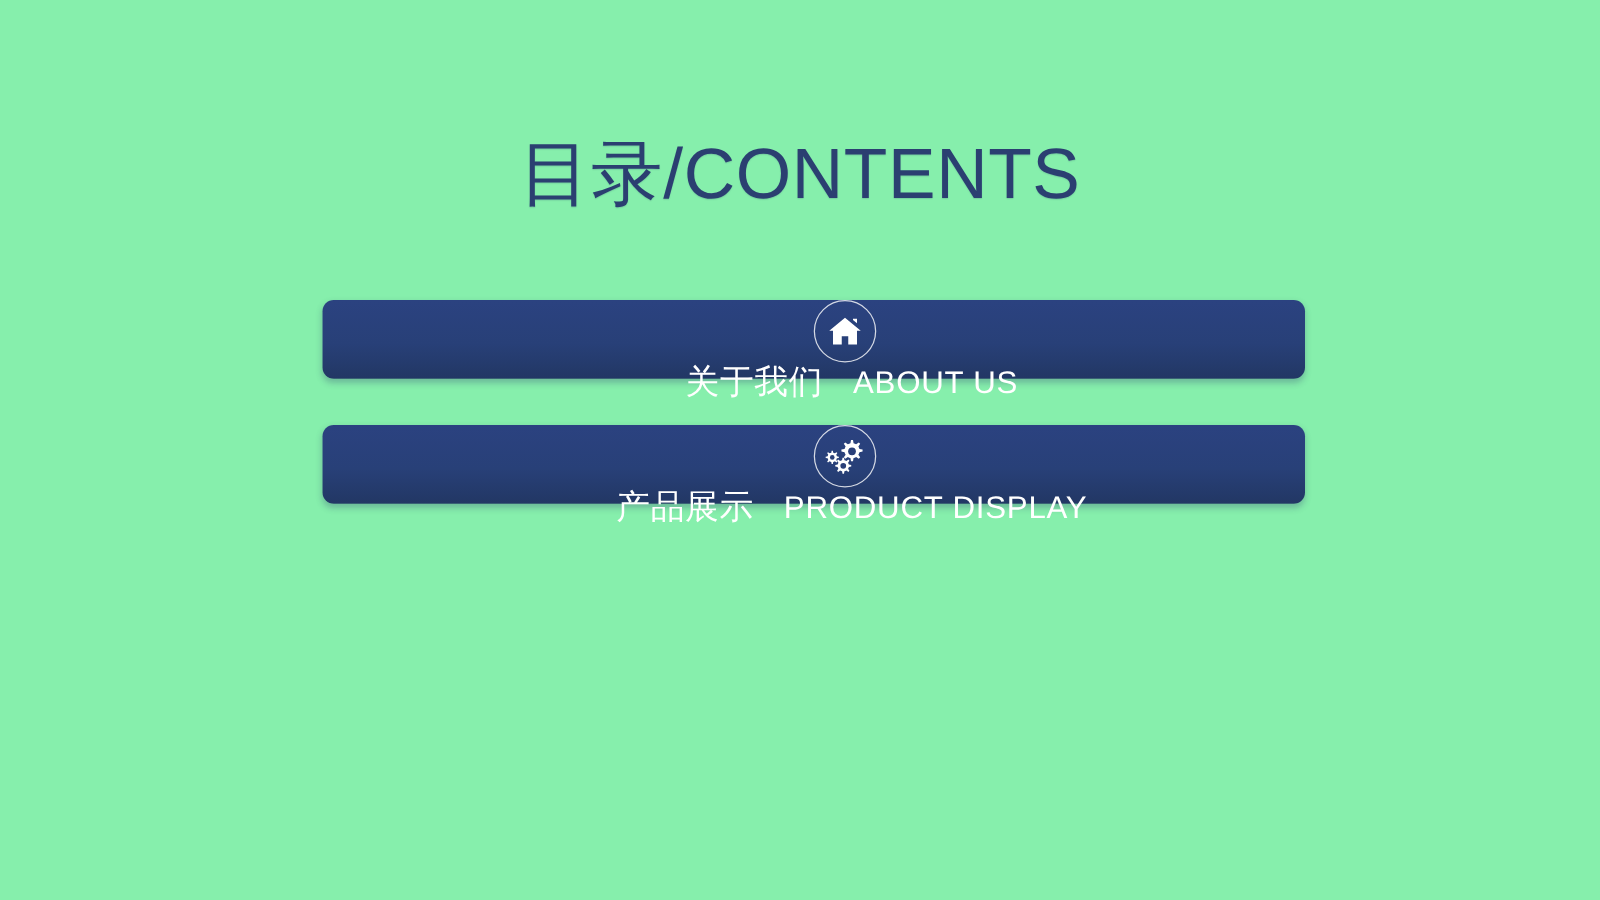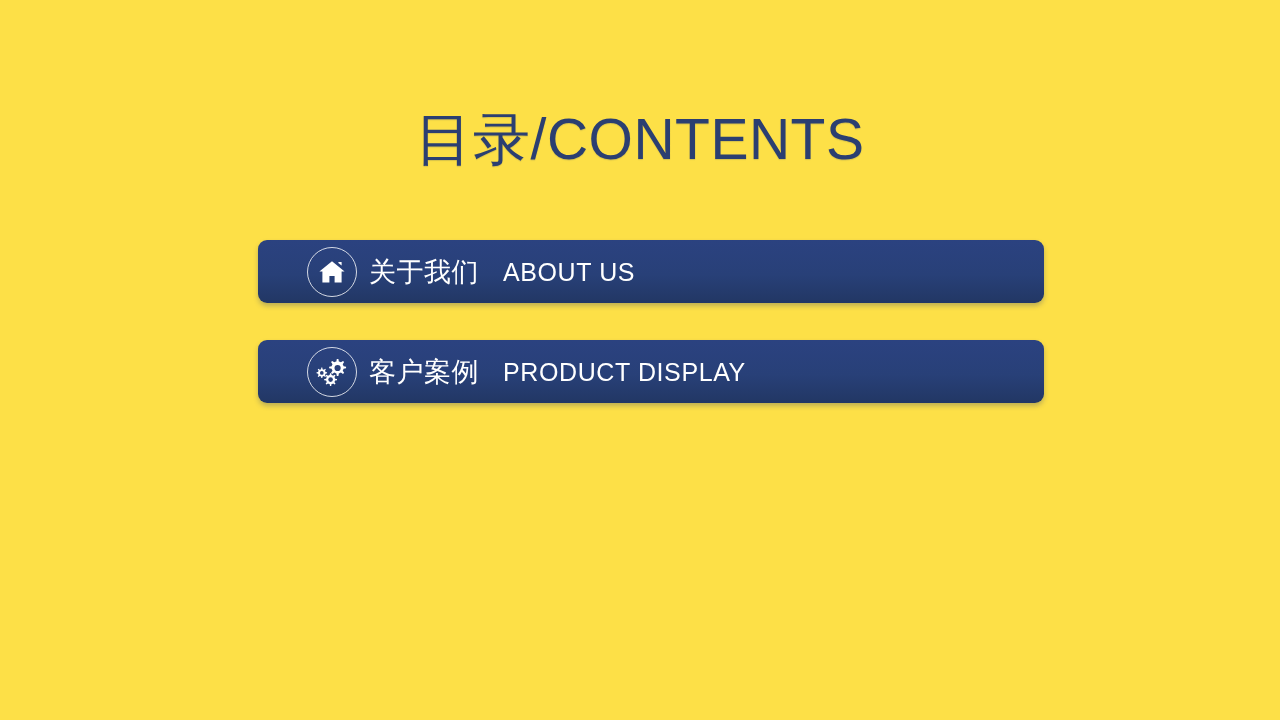--- a/index.html
+++ b/index.html
@@ -11,21 +11,21 @@
     height: 720px;
     overflow: hidden;
     font-family: "Liberation Sans", sans-serif;
     background: #809ada;
   }
 
   #slide {
     position: relative;
     width: 1280px;
     height: 720px;
-    background: #fde047;
+    background: #86efac;
   }
 
   
   #slide-title {
     position: absolute;
     left: 0;
     top: 103px;
     width: 1280px;
     text-align: center;
     font-size: 57px;
@@ -49,20 +49,21 @@
     position: relative;
     height: 63px;
     margin-bottom: 37px;
     background: linear-gradient(180deg, #2b4280 0%, #284078 55%, #223764 100%);
     border-radius: 9px;
     box-shadow: 0 3px 5px rgba(45,62,110,0.30);
     display: flex;
     align-items: center;
     box-sizing: border-box;
     padding-left: 49px;
+    flex-direction: column;
   }
   .content-row:last-child { margin-bottom: 0; }
 
   .row-icon {
     width: 50px;
     height: 50px;
     flex: 0 0 50px;
     border: 1.4px solid rgba(255,255,255,0.80);
     border-radius: 50%;
     display: flex;
@@ -125,21 +126,21 @@
 
             <path d="M15.0 18.2 l1.2 0 0.34 1.9 a5.6 5.6 0 0 1 1.55 0.65 l1.6 -1.1 0.85 0.85 -1.1 1.6 a5.6 5.6 0 0 1 0.65 1.55 l1.9 0.34 0 1.2 -1.9 0.34 a5.6 5.6 0 0 1 -0.65 1.55 l1.1 1.6 -0.85 0.85 -1.6 -1.1 a5.6 5.6 0 0 1 -1.55 0.65 l-0.34 1.9 -1.2 0 -0.34 -1.9 a5.6 5.6 0 0 1 -1.55 -0.65 l-1.6 1.1 -0.85 -0.85 1.1 -1.6 a5.6 5.6 0 0 1 -0.65 -1.55 l-1.9 -0.34 0 -1.2 1.9 -0.34 a5.6 5.6 0 0 1 0.65 -1.55 l-1.1 -1.6 0.85 -0.85 1.6 1.1 a5.6 5.6 0 0 1 1.55 -0.65 Z"></path>
             <circle cx="15.6" cy="24.6" r="2.3" fill="#2a4079"></circle>
 
             <path d="M6.3 12.6 l1.0 0 0.28 1.55 a4.6 4.6 0 0 1 1.28 0.53 l1.32 -0.9 0.7 0.7 -0.9 1.32 a4.6 4.6 0 0 1 0.53 1.28 l1.55 0.28 0 1.0 -1.55 0.28 a4.6 4.6 0 0 1 -0.53 1.28 l0.9 1.32 -0.7 0.7 -1.32 -0.9 a4.6 4.6 0 0 1 -1.28 0.53 l-0.28 1.55 -1.0 0 -0.28 -1.55 a4.6 4.6 0 0 1 -1.28 -0.53 l-1.32 0.9 -0.7 -0.7 0.9 -1.32 a4.6 4.6 0 0 1 -0.53 -1.28 l-1.55 -0.28 0 -1.0 1.55 -0.28 a4.6 4.6 0 0 1 0.53 -1.28 l-0.9 -1.32 0.7 -0.7 1.32 0.9 a4.6 4.6 0 0 1 1.28 -0.53 Z"></path>
             <circle cx="6.8" cy="17.9" r="1.85" fill="#2a4079"></circle>
           </g>
         </svg>
       </span>
       <span class="row-text">
-        <span class="row-text-cn">客户案例</span>
+        <span class="row-text-cn">产品展示</span>
         <span class="row-text-en">PRODUCT DISPLAY</span>
       </span>
     </div>
 
 
 
   </div>
 </div>
 
 </body></html>

